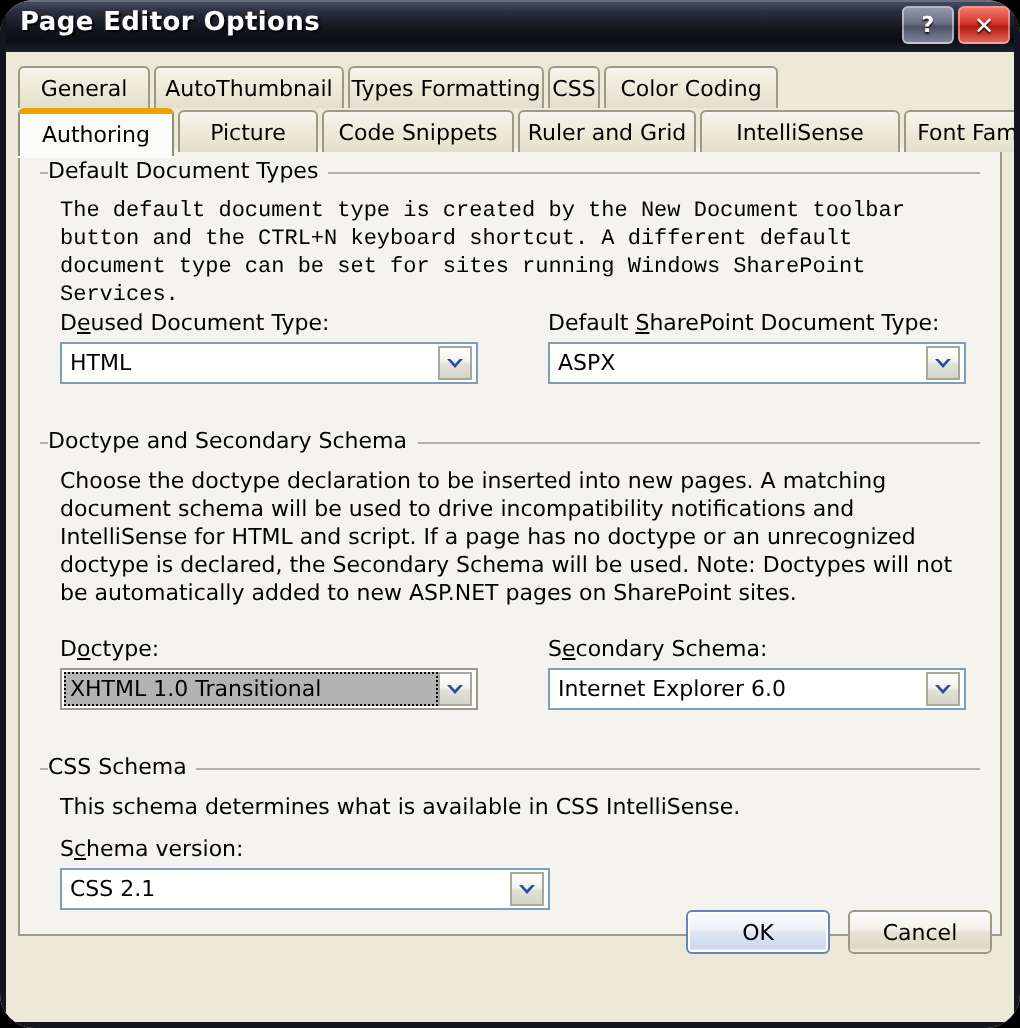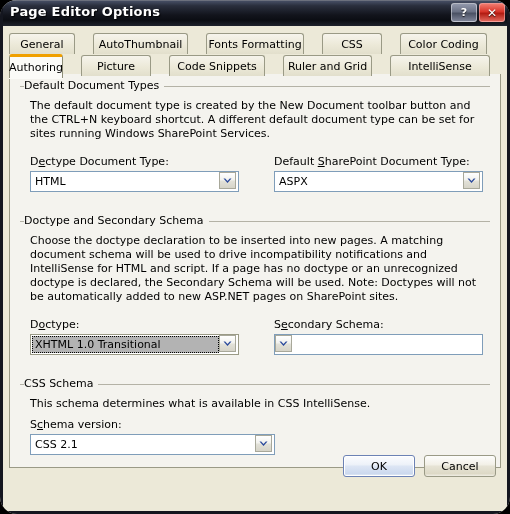--- a/index.html
+++ b/index.html
@@ -112,21 +112,21 @@
     left: 9px;
     top: 33px;
     width: 492px;
     height: 44px;
     z-index: 10;
   }
   .tabrow {
     position: absolute;
     left: 0;
     display: flex;
-    gap: 18px;
+    gap: 2px;
   }
   .tabrow.row1 { top: 0; }
   .tabrow.row2 { top: 22px; }
 
   .tab {
     height: 21px;
     box-sizing: border-box;
     background: linear-gradient(to bottom, #f6f4ec 0%, #ece9d8 55%, #e2dfcc 100%);
     border: 1px solid #9a9a86;
     border-bottom: none;
@@ -219,20 +219,21 @@
   .fld-label u { text-decoration: underline; }
 
   
   .combo {
     position: absolute;
     height: 21px;
     box-sizing: border-box;
     background: #ffffff;
     border: 1px solid #7f9db9;
     display: flex;
+    align-items: center;
     cursor: default;
   }
   .combo .ctext {
     flex: 1;
     padding-left: 4px;
     font-size: 11px;
     color: #000;
     white-space: nowrap;
     overflow: hidden;
     line-height: 19px;
@@ -307,44 +308,44 @@
     <div class="title-btns">
       <div class="tbtn help">?</div>
       <div class="tbtn close">✕</div>
     </div>
   </div>
 
   <div class="tabstrip">
     <div class="tabrow row1">
       <div class="tab" style="width:66px">General</div>
       <div class="tab" style="width:95px">AutoThumbnail</div>
-      <div class="tab" style="width:98px">Fonts Formatting</div>
-      <div class="tab" style="width:60px">CSS</div>
+      <div class="tab" style="width:98px">Types Formatting</div>
+      <div class="tab" style="width:26px">CSS</div>
       <div class="tab" style="width:87px">Color Coding</div>
     </div>
     <div class="tabrow row2">
-      <div class="tab selected" style="width:54px">Authoring</div>
+      <div class="tab selected" style="width:78px">Authoring</div>
       <div class="tab" style="width:70px">Picture</div>
       <div class="tab" style="width:96px">Code Snippets</div>
       <div class="tab" style="width:89px">Ruler and Grid</div>
       <div class="tab" style="width:100px">IntelliSense</div>
       <div class="tab" style="width:85px">Font Families</div>
     </div>
   </div>
 
   <div class="panel">
 
     <div class="group" style="top:5px; height:125px;">
       <div class="group-line"></div>
       <div class="group-title">Default Document Types</div>
       <div class="group-body">
 
-        <div class="desc" style="top:4px;">The default document type is created by the New Document toolbar button and the CTRL+N keyboard shortcut. A different default document type can be set for sites running Windows SharePoint Services.</div>
-
-        <div class="fld-label" style="left:20px; top:60px;"><span>D</span><u>e</u><span>ctype Document Type:</span></div>
+        <div class="desc" style="top:4px;font-family:Liberation Mono, monospace;">The default document type is created by the New Document toolbar button and the CTRL+N keyboard shortcut. A different default document type can be set for sites running Windows SharePoint Services.</div>
+
+        <div class="fld-label" style="left:20px; top:60px;"><span>D</span><u>e</u><span>used Document Type:</span></div>
 
         <div class="combo" style="left:20px; top:76px; width:209px;">
           <div class="ctext">HTML</div>
           <div class="arrow">
             <svg width="9" height="6" viewBox="0 0 9 6">
                 <path d="M0.5 0.5 L4.5 5 L8.5 0.5 L6.8 0.5 L4.5 3 L2.2 0.5 Z" fill="#2b4a9c"></path>
               </svg>
           </div>
         </div>
 
@@ -375,20 +376,21 @@
           <div class="arrow">
             <svg width="9" height="6" viewBox="0 0 9 6">
                 <path d="M0.5 0.5 L4.5 5 L8.5 0.5 L6.8 0.5 L4.5 3 L2.2 0.5 Z" fill="#2b4a9c"></path>
               </svg>
           </div>
         </div>
 
         <div class="fld-label" style="left:264px; top:88px;"><span>S</span><u>e</u><span>condary Schema:</span></div>
 
         <div class="combo" style="left:264px; top:104px; width:209px;">
+          <div class="ctext">Internet Explorer 6.0</div>
           <div class="arrow">
             <svg width="9" height="6" viewBox="0 0 9 6">
                 <path d="M0.5 0.5 L4.5 5 L8.5 0.5 L6.8 0.5 L4.5 3 L2.2 0.5 Z" fill="#2b4a9c"></path>
               </svg>
           </div>
         </div>
       </div>
     </div>
 
     <div class="group" style="top:303px; height:90px;">

